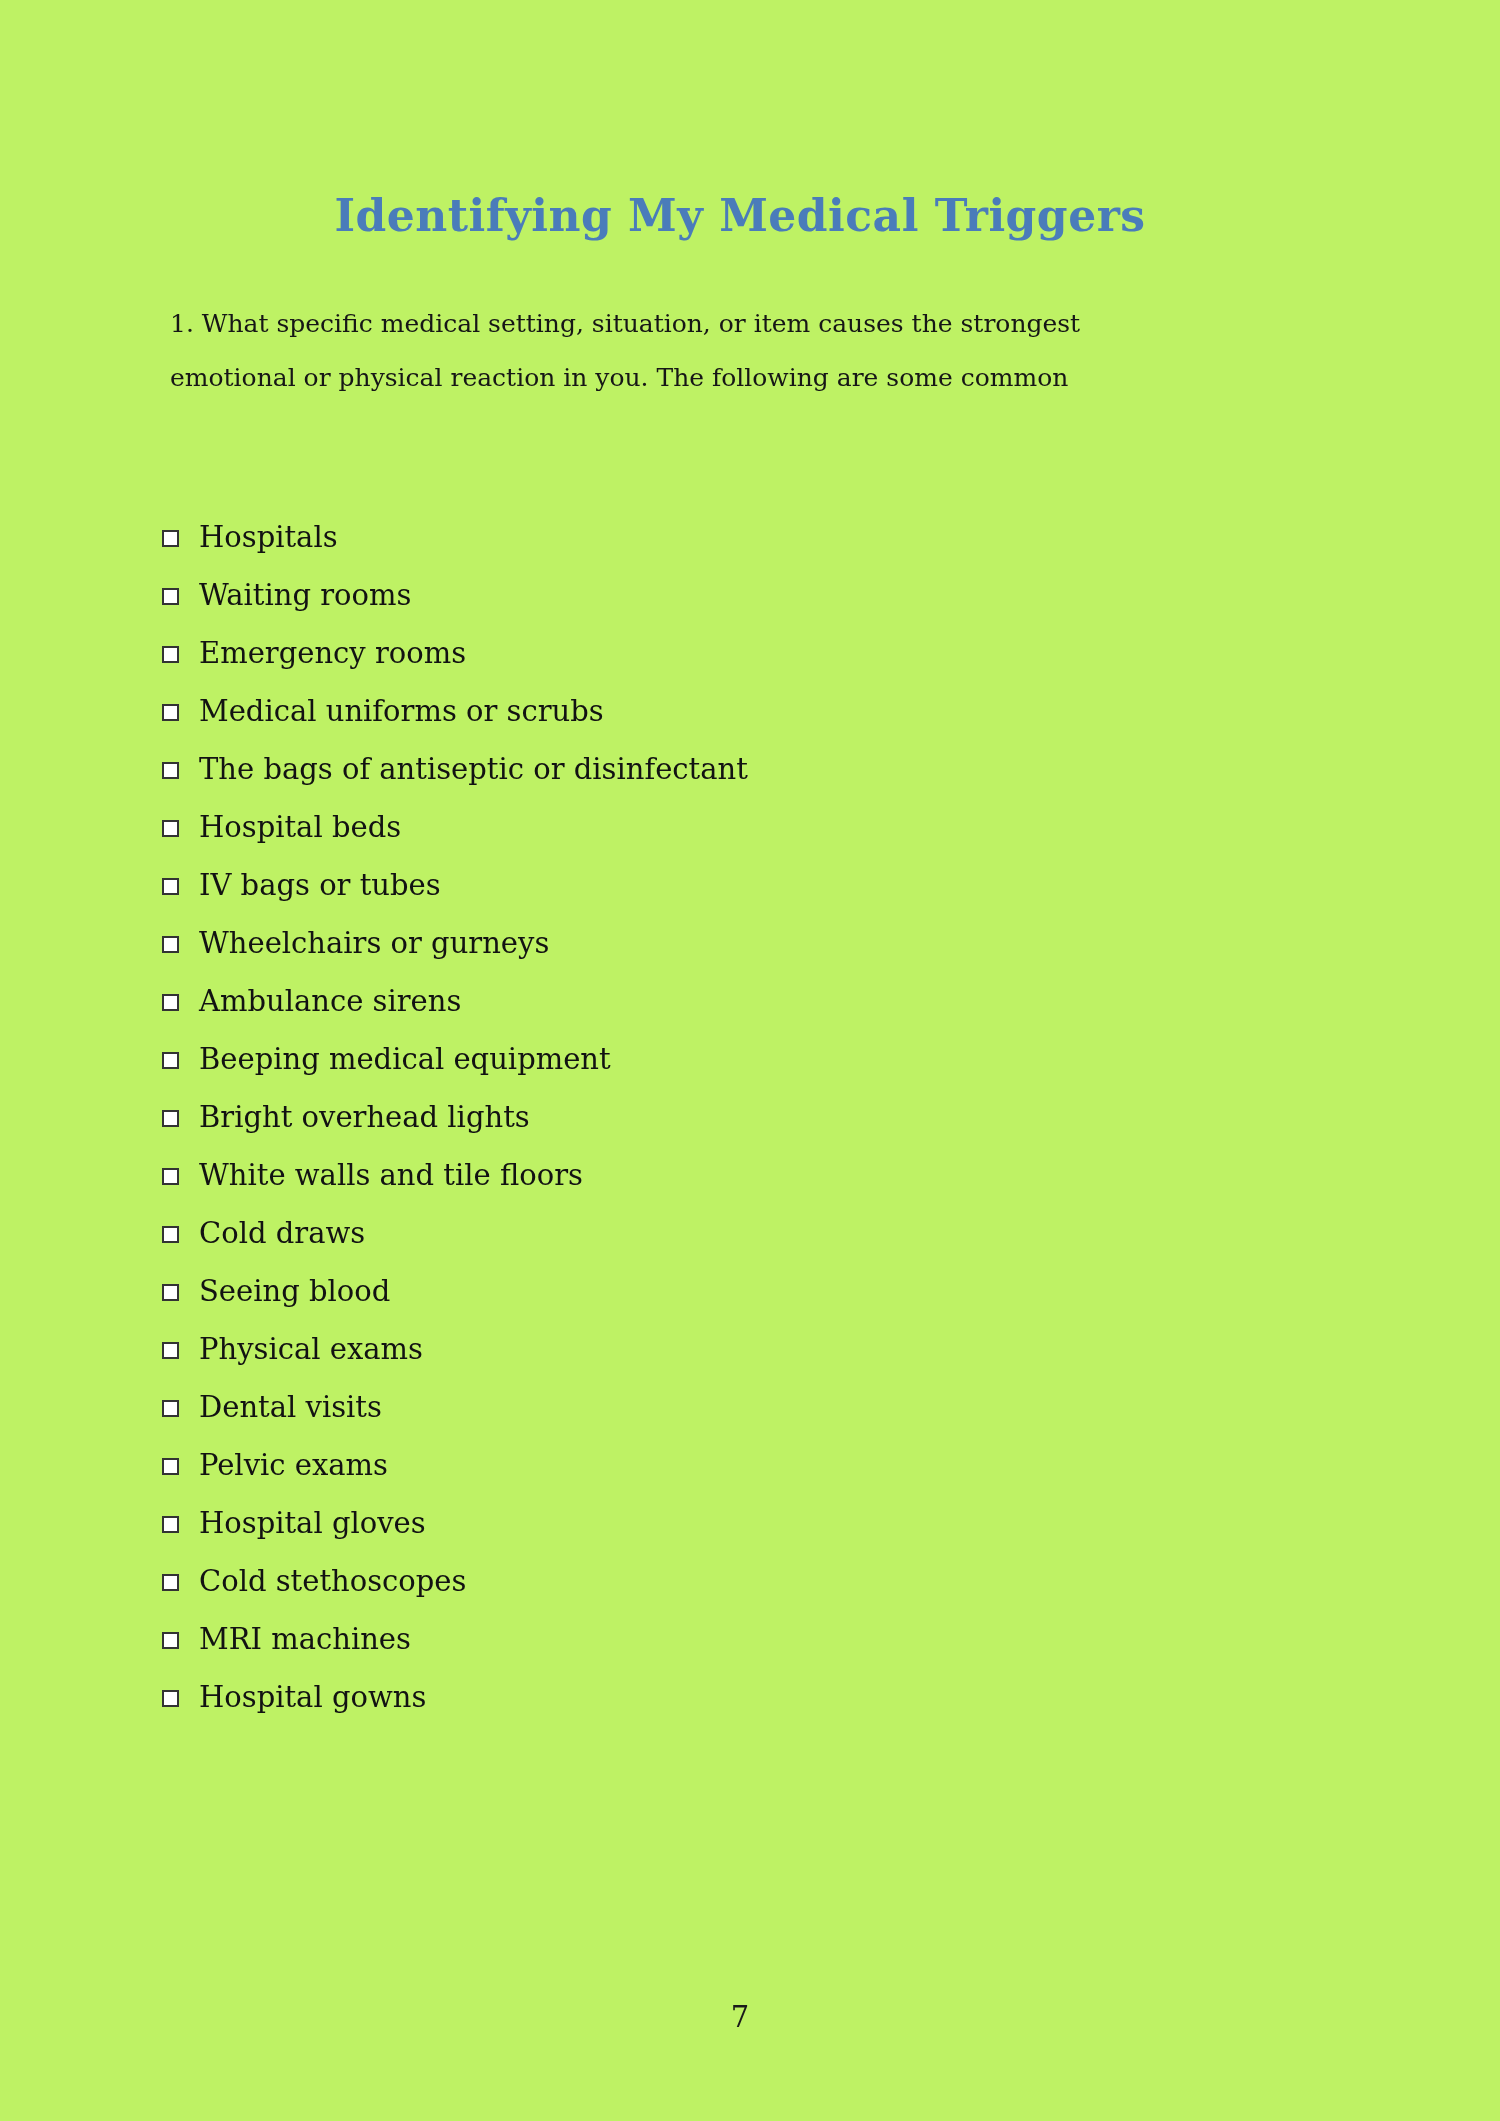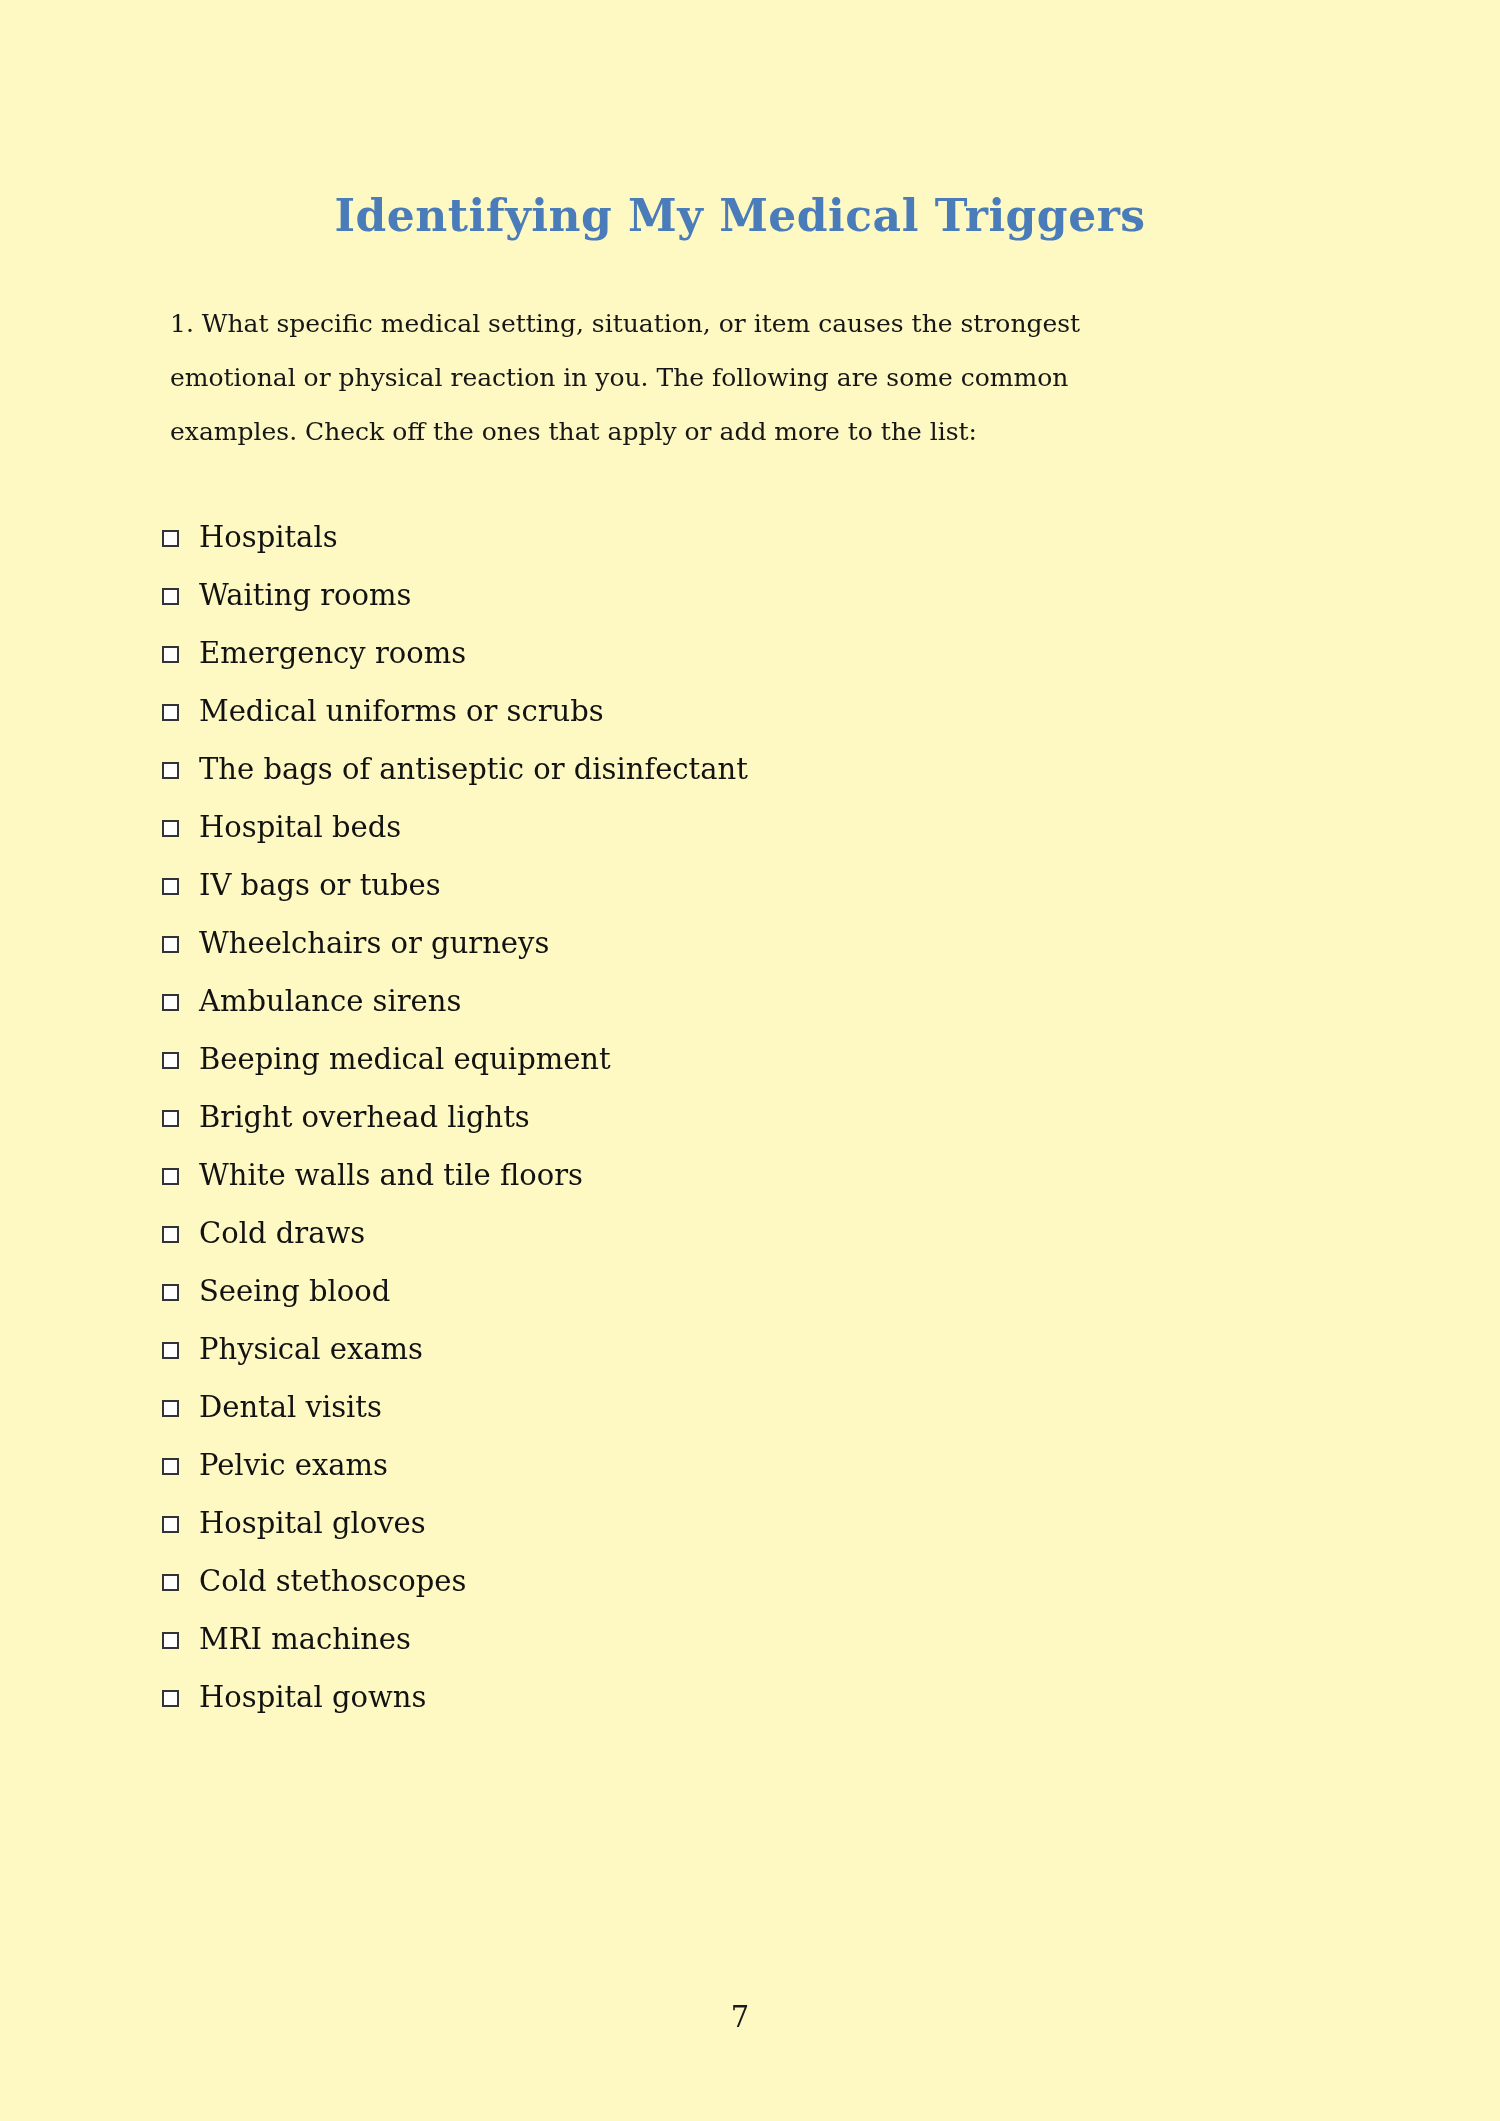--- a/index.html
+++ b/index.html
@@ -4,21 +4,21 @@
 <style>
   html, body {
     margin: 0;
     padding: 0;
     background: #ffffff;
   }
   .page {
     position: relative;
     width: 1500px;
     height: 2121px;
-    background: #fef9c3;
+    background: #bef264;
     overflow: hidden;
     font-family: "DejaVu Serif", "Liberation Serif", serif;
   }
   .content {
     position: absolute;
     left: 158px;
     top: 0;
     width: 1164px;
     height: 100%;
   }
@@ -88,21 +88,20 @@
 <body>
 
 <div class="page">
   <div class="content">
 
     <div class="doc-title" style="color: rgb(74, 124, 186);">Identifying My Medical Triggers</div>
 
     <div class="question">
       <div class="qline">1. What specific medical setting, situation, or item causes the strongest</div>
       <div class="qline">emotional or physical reaction in you. The following are some common</div>
-      <div class="qline">examples. Check off the ones that apply or add more to the list:</div>
     </div>
 
     <div class="checklist" id="checklist">
   <div class="check-row">
     <span class="checkbox"></span>
     <span class="check-label">Hospitals</span>
   </div>
 
   <div class="check-row">
     <span class="checkbox"></span>

